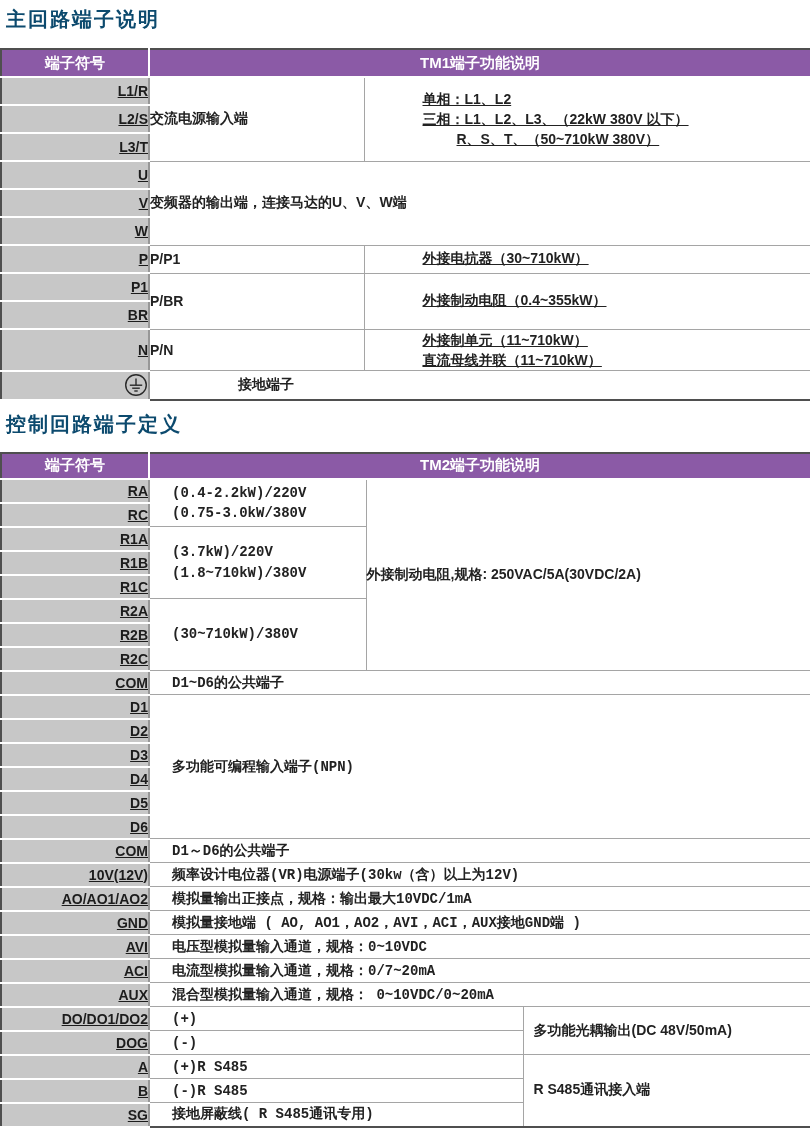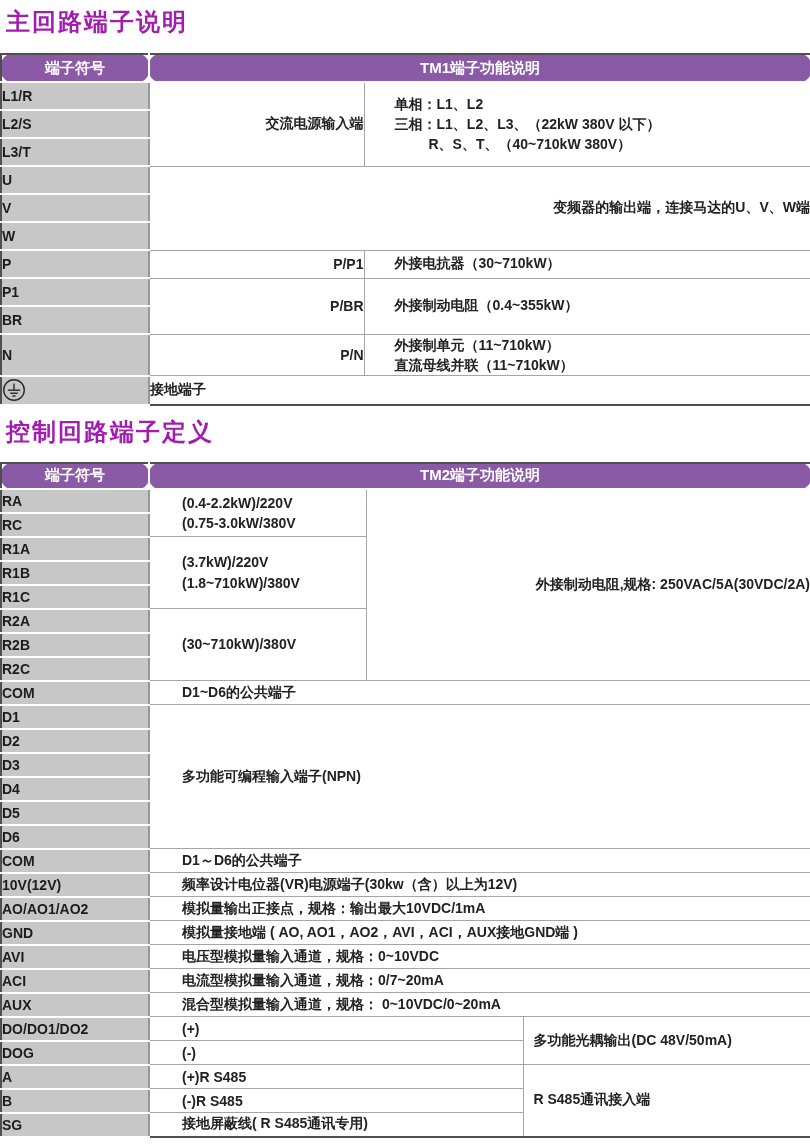--- a/index.html
+++ b/index.html
@@ -2,49 +2,49 @@
 <html><head>
 <meta charset="utf-8">
 <style>
   html,body { margin:0; padding:0; background:#fff; }
   body {
     width:810px; height:1145px;
     font-family:"Liberation Sans","DejaVu Sans",sans-serif;
     color:#222; overflow:hidden;
   }
   .title {
-    color:#a21caf; font-size:24px; font-weight:bold;
+    color:#0c4a6e; font-size:20px; font-weight:bold;
     letter-spacing:2px; margin:6px 0 15px 6px;
   }
   .title.second { margin:10px 0 14px 6px; }
 
   table {
     border-collapse:collapse; table-layout:fixed; width:810px;
     border:2px solid #4F4F4F;
   }
   th {
     background:#8B5AA6; color:#fff; font-size:15px; font-weight:bold;
     height:24px; padding:0; text-align:center;
     border-bottom:2px solid #fff;
-    border-radius:11px;
   }
   th.h-terminal { border-right:2px solid #fff; }
   td { padding:0; vertical-align:middle; font-size:14px; font-weight:600; }
   td.sym {
-    background:#C7C7C7; text-align:left; font-weight:bold;
+    background:#C7C7C7; text-align:right; font-weight:bold;
     border-bottom:2px solid #fff; border-right:2px solid #979797;
     color:#1c1c1c;
+    text-decoration:underline;
   }
   td.cell { border-bottom:1px solid #A5A5A5; background:#fff; }
   td.vline { border-right:1px solid #A5A5A5; }
-  .center { text-align:right;margin-top:16px; }
-  .pad50 { padding-left:30px; }
-  .pad22 { padding-left:32px; }
+  .center { text-align:left;margin-top:16px; }
+  .pad50 { padding-left:58px;text-decoration:underline; }
+  .pad22 { padding-left:22px;font-family:Liberation Mono, monospace; }
   .pad26 { padding-left:10px; }
-  .pad88 { }
+  .pad88 { padding-left:88px; }
   .line { line-height:1.45; }
   .indent34 { margin-left:34px; }
   tr.r28 { height:28px; }
   tr.r38 { height:38px; }
   tr.r29 { height:29px; }
   tr.r24 { height:24px; }
   .gnd-icon { display:inline-block; vertical-align:middle; }
 </style>
 </head>
 <body>
@@ -62,21 +62,21 @@
     <th class="h-terminal">端子符号</th>
     <th colspan="2">TM1端子功能说明</th>
   </tr>
 
   <tr class="r28">
     <td class="sym">L1/R</td>
     <td class="cell vline center" rowspan="3">交流电源输入端</td>
     <td class="cell pad50" rowspan="3">
       <div class="line">单相：L1、L2</div>
       <div class="line">三相：L1、L2、L3、（22kW 380V 以下）</div>
-      <div class="line indent34">R、S、T、（40~710kW 380V）</div>
+      <div class="line indent34">R、S、T、（50~710kW 380V）</div>
     </td>
   </tr>
   <tr class="r28">
     <td class="sym">L2/S</td>
   </tr>
   <tr class="r28">
     <td class="sym">L3/T</td>
   </tr>
 
   <tr class="r28">

